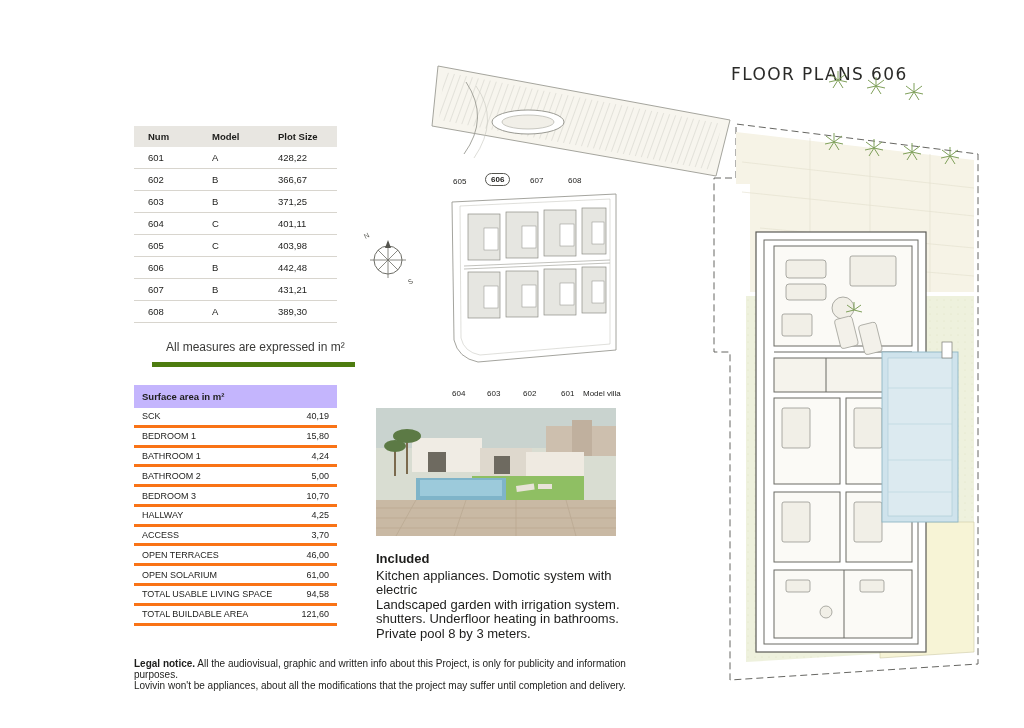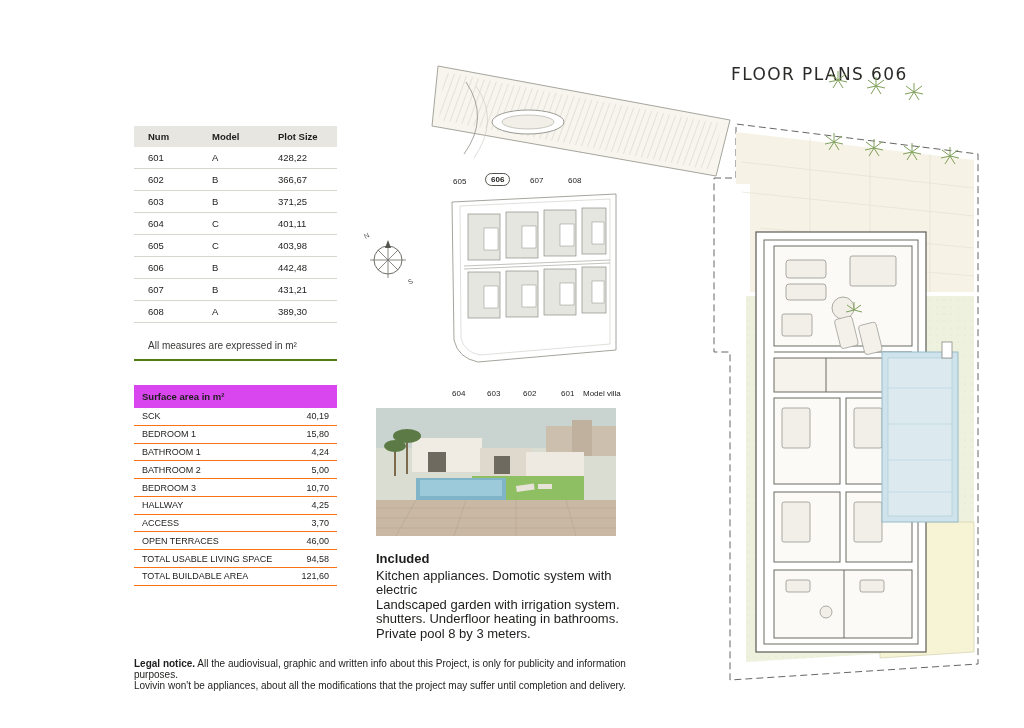--- a/index.html
+++ b/index.html
@@ -52,51 +52,51 @@
   .plot-table tbody td {
     padding: 5px 0 5px 0;
     border-bottom: 1px solid #d8d5ce;
     font-size: 9.5px;
   }
   .plot-table tbody td.c1 { padding-left: 14px; }
   .plot-table tbody td.c2 { padding-left: 10px; }
   .plot-table tbody td.c3 { padding-left: 6px; }
   .plot-note {
     position: absolute;
-    left: 134px;
+    left: 152px;
     top: 332px;
     width: 203px;
-    font-size: 10px;
+    font-size: 12px;
     color: #3a3a38;
     padding: 8px 0 8px 14px;
-    border-bottom: 2px solid #4d7c0f;
+    border-bottom: 5px solid #4d7c0f;
     box-sizing: border-box;
   }
 
   
   .surface-wrap {
     position: absolute;
     left: 134px;
     top: 385px;
     width: 203px;
   }
   .surface-head {
-    background: #d946ef;
+    background: #c4b5fd;
     font-weight: bold;
     font-size: 9.5px;
     padding: 6px 0 6px 8px;
     color: #1d1d1b;
   }
   .surface-table {
     width: 100%;
     border-collapse: collapse;
     font-size: 9px;
   }
   .surface-table td {
-    border-bottom: 1px solid #f97316;
+    border-bottom: 3px solid #f97316;
     padding: 3.4px 0;
   }
   .surface-table td.k { padding-left: 8px; }
   .surface-table td.v { text-align: right; padding-right: 8px; }
 
   
   .compass {
     position: absolute;
     left: 356px;
     top: 228px;
@@ -264,20 +264,24 @@
         <td class="k">HALLWAY</td>
         <td class="v">4,25</td>
       </tr>
       <tr>
         <td class="k">ACCESS</td>
         <td class="v">3,70</td>
       </tr>
       <tr>
         <td class="k">OPEN TERRACES</td>
         <td class="v">46,00</td>
+      </tr>
+      <tr>
+        <td class="k">OPEN SOLARIUM</td>
+        <td class="v">61,00</td>
       </tr>
       <tr>
         <td class="k">TOTAL USABLE LIVING SPACE</td>
         <td class="v">94,58</td>
       </tr>
       <tr>
         <td class="k">TOTAL BUILDABLE AREA</td>
         <td class="v">121,60</td>
       </tr>
     </tbody>

